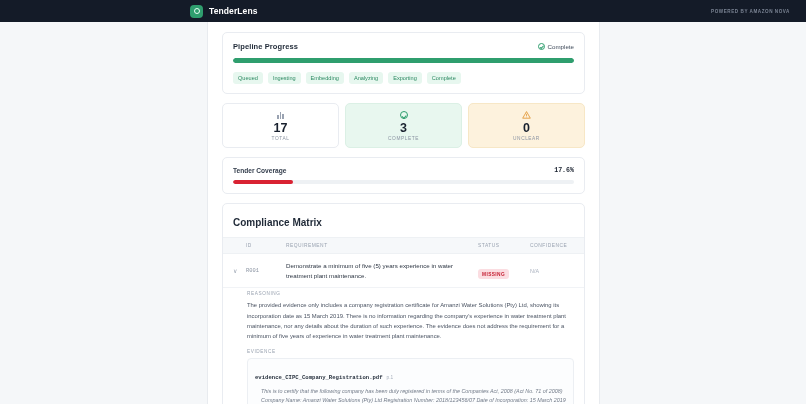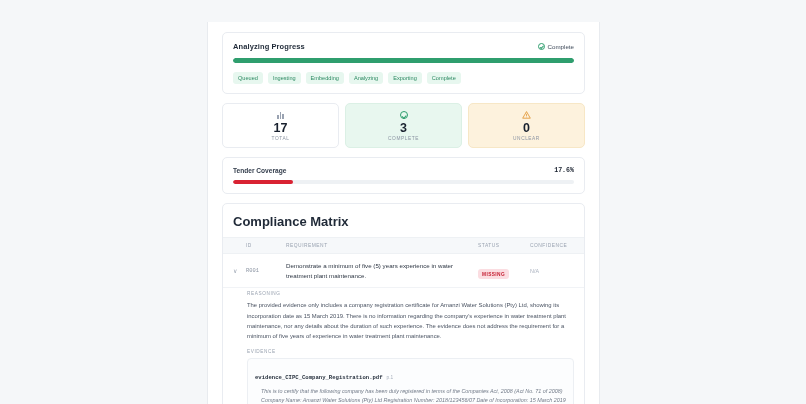--- a/index.html
+++ b/index.html
@@ -132,21 +132,21 @@
   
   .cov-head { display:flex; align-items:center; justify-content: space-between; }
   .cov-title { font-size: 6.6px; font-weight: bold; color: #333d4c; }
   .cov-value { font-size: 6.6px; font-weight: bold; color: #18202e; font-family: "Liberation Mono", monospace; }
   .cov-track { margin-top: 6px; height: 4px; border-radius: 3px; background: #eef1f4; overflow: hidden; }
   .cov-fill { height: 100%; border-radius: 3px; background: #d92232; }
 
   
   .matrix { padding: 0; overflow: hidden; margin-bottom: 0; }
   .matrix-head { padding: 8px 10px 7px 10px; }
-  .matrix-title { font-size: 13px; font-weight: bold; color: #1f2937; }
+  .matrix-title { font-size: 10px; font-weight: bold; color: #1f2937; }
 
   .tbl-head {
     display: flex; align-items: center;
     background: #f6f8fa;
     border-top: 1px solid #eef1f4;
     border-bottom: 1px solid #eef1f4;
     padding: 5px 10px;
     font-size: 4.9px; letter-spacing: .5px; color: #9aa3b1;
   }
   .c-caret { width: 13px; flex: none; }
@@ -191,26 +191,35 @@
   .ev-quote {
     margin-top: 4px; padding-left: 6px;
     font-size: 5.4px; line-height: 1.7; color: #727b89; font-style: italic;
   }
 </style>
 </head>
 <body>
 
 <div class="app">
 
+  <div class="topbar">
+    <div class="brand">
+      <span class="brand-logo">
+          <span class="ring"></span>
+        </span>
+      <span class="brand-name">TenderLens</span>
+    </div>
+    <span class="powered">POWERED BY AMAZON NOVA</span>
+  </div>
 
   <div class="page">
 
     <div class="card">
       <div class="card-head">
-        <span class="card-title">Analyzing Progress</span>
+        <span class="card-title">Pipeline Progress</span>
         <span class="status-pill">
           <span class="ico-check-circle"></span>
           <span class="txt">Complete</span>
         </span>
       </div>
       <div class="progress-track">
         <div class="progress-fill" id="pipeline-fill" style="width: 100%; background: rgb(47, 158, 110);"></div>
       </div>
       <div class="stages" id="stages">
           <span class="stage-chip">Queued</span>

